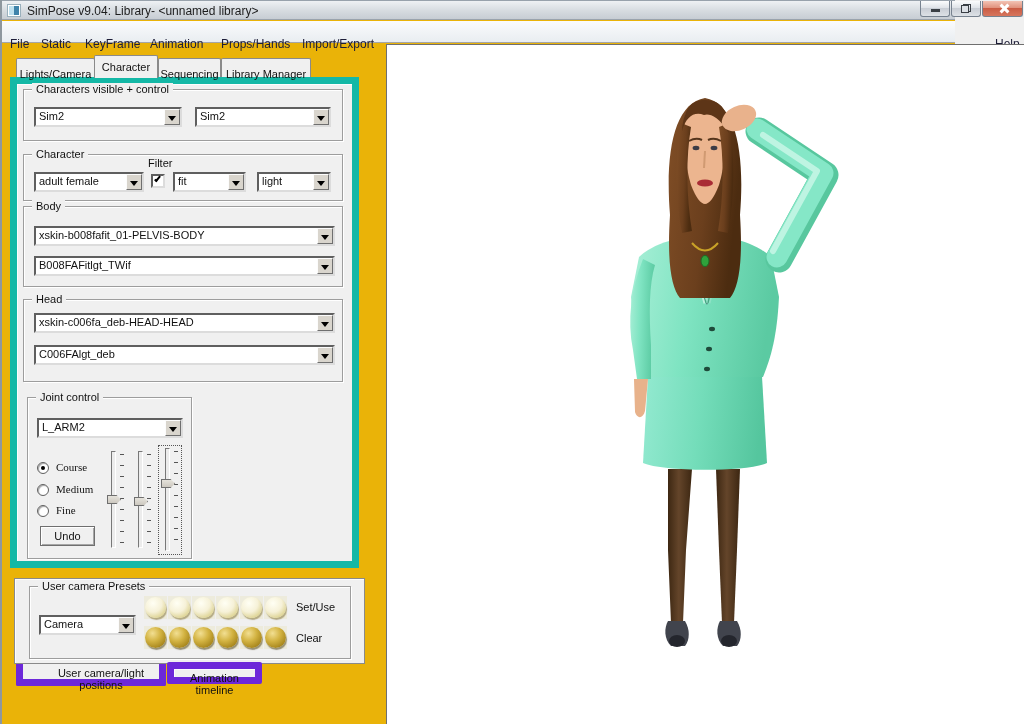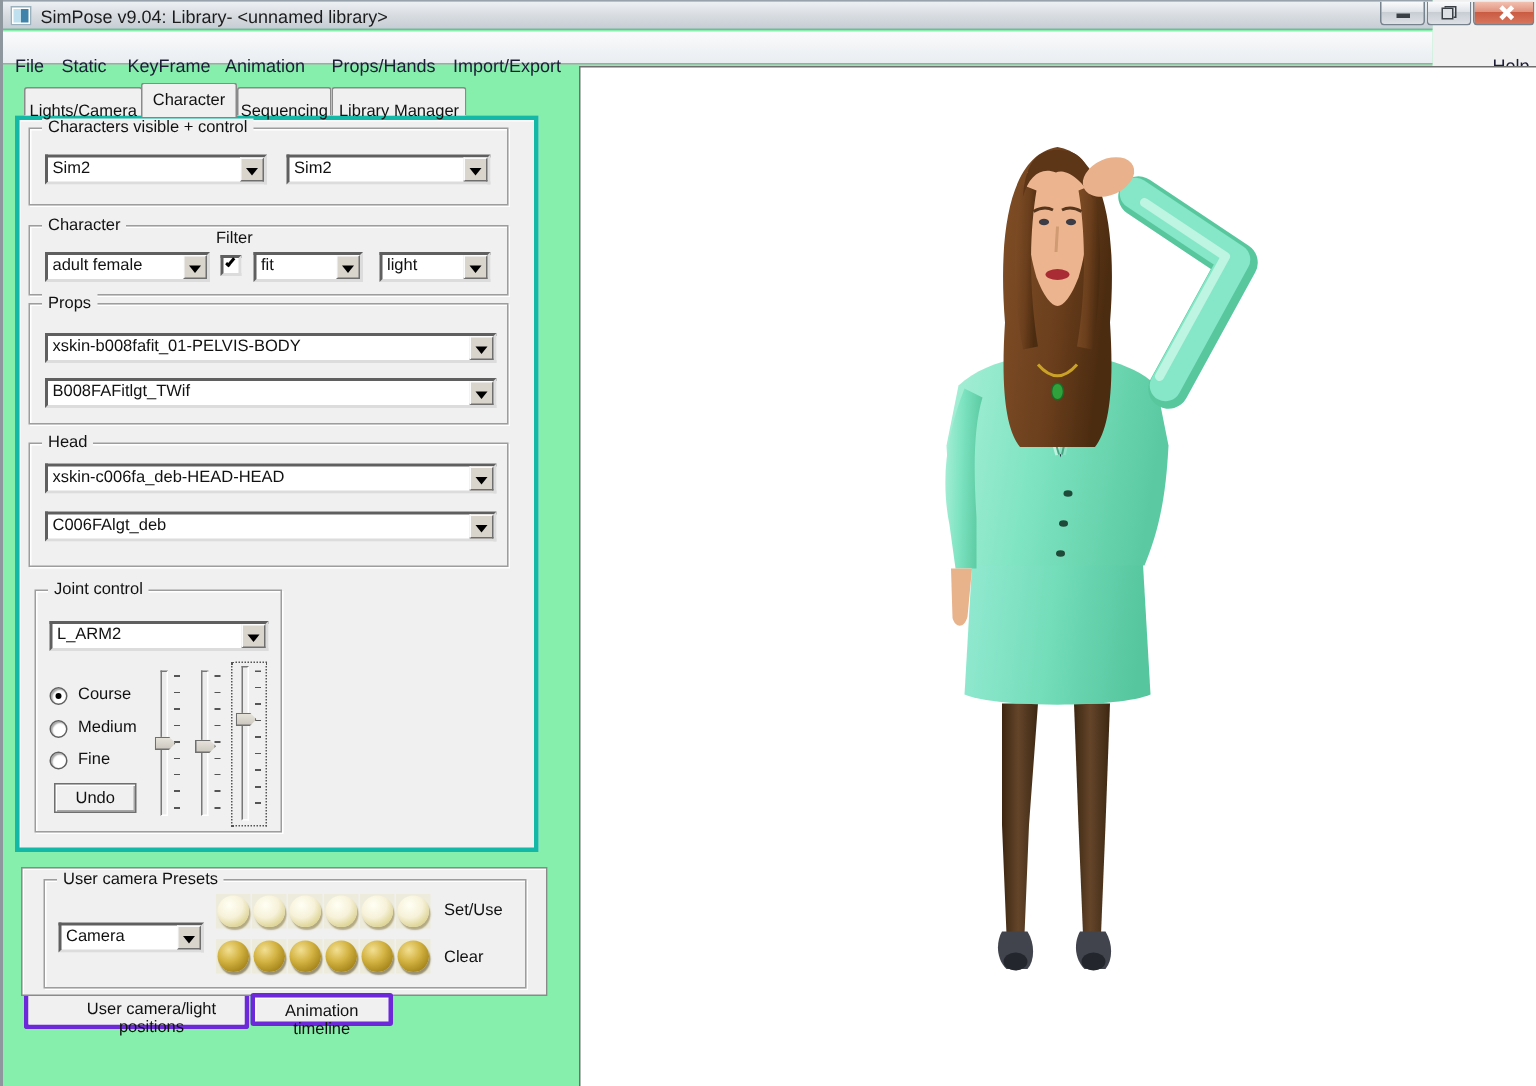--- a/index.html
+++ b/index.html
@@ -1,18 +1,18 @@
 <!DOCTYPE html>
 <html><head>
 <meta charset="utf-8">
 <style>
   * { margin:0; padding:0; box-sizing:border-box; }
   html,body { width:1024px; height:724px; overflow:hidden; }
   body { font-family:"Liberation Sans", sans-serif; font-size:11px; color:#111; background:#f0f0f0; }
-  .app { position:relative; width:955px; height:724px; background:#86efac; border-left:2px solid #8e979e; }
+  .app { position:relative; width:955px; height:724px; background:#eab308; border-left:2px solid #8e979e; }
 
   
   .titlebar { position:absolute; left:0; top:0; width:100%; height:20px;
     background:linear-gradient(#eef1f4,#d6dbe0 55%,#c7cdd4); border-top:1px solid #98a2ac;
     border-bottom:1px solid #9aa3ad; }
   .app-icon { position:absolute; left:5px; top:3px; width:14px; height:13px; background:#fff;
     border:1px solid #9ab0bc; }
   .app-icon::before { content:""; position:absolute; left:1px; top:1px; width:5px; height:9px; background:#bfe0ee; }
   .app-icon::after { content:""; position:absolute; left:6px; top:1px; width:5px; height:9px; background:#3f83aa; }
   .title-text { position:absolute; left:25px; top:3px; font-size:12px; color:#1c1c1c; white-space:nowrap; }
@@ -37,38 +37,38 @@
 
   
   .viewport { position:absolute; left:384px; top:44px; width:640px; height:680px; background:#fff;
     border-left:1px solid #6f6f6f; border-top:1px solid #6f6f6f; }
 
   
   .tab { position:absolute; top:58px; height:19px; background:#f0f0f0; border:1px solid #8a8a8a;
     border-bottom:none; border-radius:2px 2px 0 0; text-align:center; padding-top:9px; cursor:default; z-index:1; }
   .tab.active { top:55px; height:23px; padding-top:5px; z-index:3; }
   .tabpage { position:absolute; left:8px; top:77px; width:349px; height:491px;
-    border:3px solid #14b8a6; background:#f0f0f0; box-shadow:inset 1px 1px 0 #fdfdfd; }
+    border:7px solid #14b8a6; background:#f0f0f0; box-shadow:inset 1px 1px 0 #fdfdfd; }
 
   
   .group { position:absolute; border:1px solid #9d9d9d; box-shadow:inset 1px 1px 0 #ffffff,1px 1px 0 #ffffff; }
   .glabel { position:absolute; top:-7px; left:8px; background:#f0f0f0; padding:0 4px; white-space:nowrap; }
 
   
   .combo { position:absolute; height:20px; background:#fff; border:2px solid; border-color:#5f5f5f #dcdcdc #dcdcdc #5f5f5f; cursor:default; }
   .combo-text { position:absolute; left:3px; top:1px; right:18px; white-space:nowrap; overflow:hidden; }
   .combo-btn { position:absolute; right:0; top:0; width:16px; height:16px; background:#d9d5cd;
     border:1px solid; border-color:#fcfcfc #6f6f6f #6f6f6f #fcfcfc; }
   .combo-btn::after { content:""; position:absolute; left:3px; top:6px; border:4px solid transparent; border-top:5px solid #000; }
 
   
   .checkbox { position:absolute; width:14px; height:14px; background:#fff; border:2px solid; border-color:#5f5f5f #dcdcdc #dcdcdc #5f5f5f; }
   .checkbox .check { position:absolute; left:1px; top:1px; width:7px; height:3px;
     border-left:2px solid #000; border-bottom:2px solid #000; transform:rotate(-50deg); }
-  .radio-row { position:absolute; height:14px; }
+  .radio-row { position:absolute; height:14px;font-family:Liberation Serif, serif; }
   .radio { position:absolute; left:0; top:1px; width:12px; height:12px; border-radius:50%; background:#fff;
     border:1px solid #5f5f5f; box-shadow:inset 1px 1px 1px rgba(0,0,0,.35); }
   .radio.sel::after { content:""; position:absolute; left:3px; top:3px; width:4px; height:4px; border-radius:50%; background:#000; }
   .radio-label { position:absolute; left:19px; top:0; white-space:nowrap; }
 
   
   .btn3d { position:absolute; background:#f0f0f0; border:1px solid #6f6f6f;
     box-shadow:inset 1px 1px 0 #ffffff, inset -1px -1px 0 #a6a6a6; text-align:center; padding-top:3px; cursor:default; }
 
   
@@ -84,21 +84,21 @@
   .sph { position:absolute; left:1px; top:1px; width:21px; height:21px; border-radius:50%; }
   .sph-light { background:radial-gradient(circle at 38% 30%, #fffff4 0%, #f6f1d8 45%, #ddd withd392 78%, #9a8840 100%);
     background:radial-gradient(circle at 38% 30%, #fffff4 0%, #f6f1d8 45%, #ddd392 78%, #9a8840 100%);
     box-shadow:1px 2px 1px rgba(110,90,20,.45); }
   .sph-gold { background:radial-gradient(circle at 36% 30%, #f2df92 0%, #d3b342 40%, #a9881e 75%, #6b5510 100%);
     box-shadow:1px 2px 1px rgba(70,55,10,.5); }
 
   
   .bpanel { position:absolute; left:12px; top:578px; width:351px; height:86px; border:1px solid #8a8a8a;
     background:#f0f0f0; box-shadow:inset 1px 1px 0 #fdfdfd; }
-  .btab { position:absolute; background:#f0f0f0; border:3px solid #6d28d9; text-align:center; cursor:default; }
+  .btab { position:absolute; background:#f0f0f0; border:7px solid #6d28d9; text-align:center; cursor:default; }
   .btab.active { left:14px; top:664px; width:150px; height:22px; border-top:none; border-radius:0 0 2px 2px; padding-top:3px; z-index:2;padding-left:20px; }
   .btab.inactive { left:165px; top:662px; width:95px; height:22px; border-radius:2px; padding-top:3px; z-index:3; box-shadow:inset 1px 1px 0 #fdfdfd; }
 
   .lbl { position:absolute; white-space:nowrap; }
 </style>
 </head>
 <body>
 
 <div class="app">
 
@@ -159,21 +159,21 @@
         <span class="combo-text">fit</span>
         <span class="combo-btn"></span>
       </div>
       <div class="combo" style="left:233px; top:17px; width:74px">
         <span class="combo-text">light</span>
         <span class="combo-btn"></span>
       </div>
     </div>
 
     <div class="group" style="left:6px; top:122px; width:320px; height:81px">
-      <span class="glabel">Props</span>
+      <span class="glabel">Body</span>
       <div class="combo" style="left:10px; top:19px; width:301px">
         <span class="combo-text">xskin-b008fafit_01-PELVIS-BODY</span>
         <span class="combo-btn"></span>
       </div>
       <div class="combo" style="left:10px; top:49px; width:301px">
         <span class="combo-text">B008FAFitlgt_TWif</span>
         <span class="combo-btn"></span>
       </div>
     </div>
 

